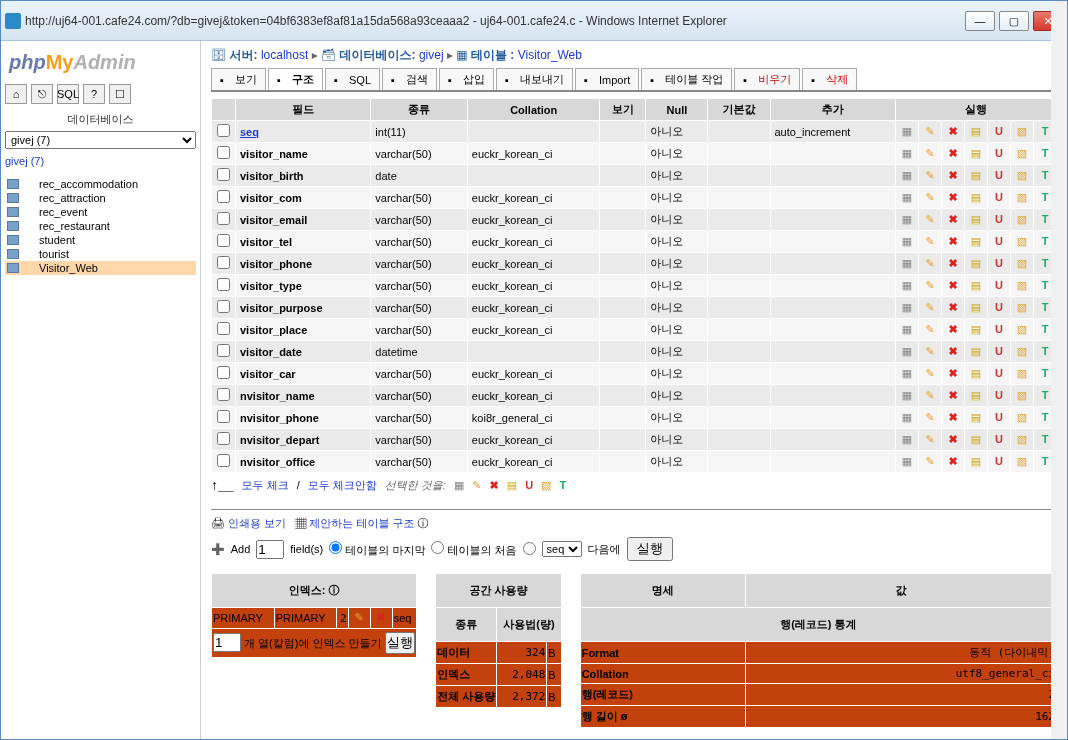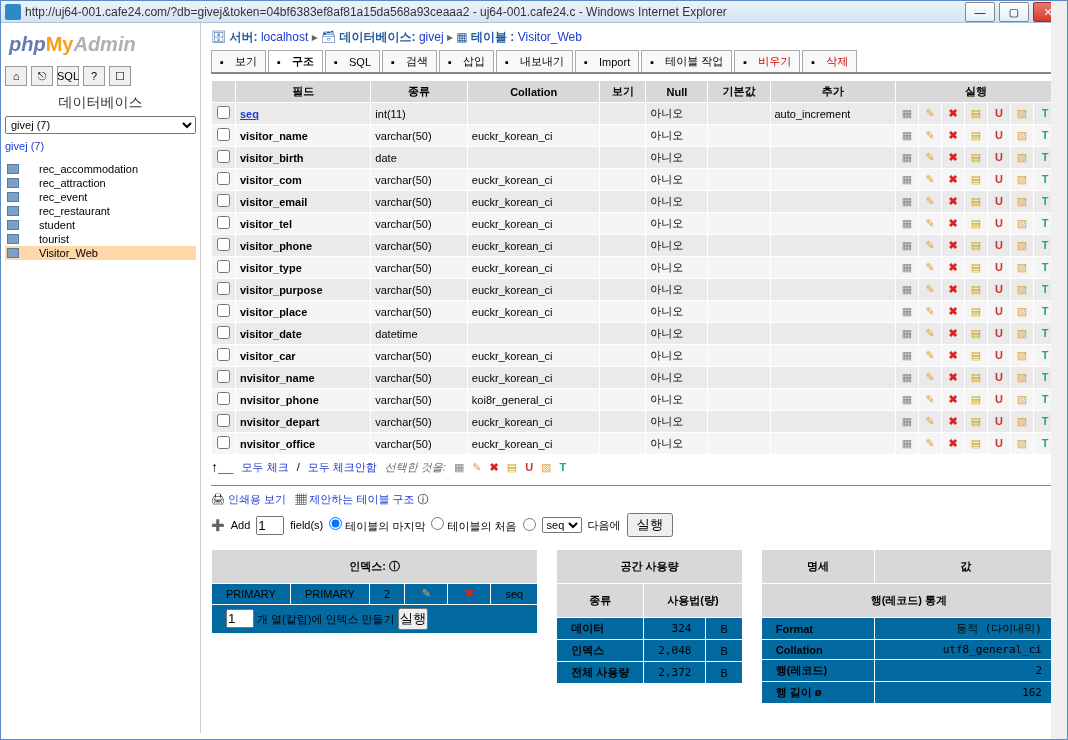--- a/index.html
+++ b/index.html
@@ -1,32 +1,32 @@
 <!DOCTYPE html>
 <html><head>
 <meta charset="utf-8">
 <style>
 * { box-sizing: border-box; margin: 0; padding: 0; }
 body { font-family: "Lucida Grande", Arial, sans-serif; font-size: 11px; background: #fff; color: #000; }
 .window { width: 1068px; height: 740px; border: 1px solid #5a8ac6; background: #fff; position: relative; overflow: hidden; }
-.titlebar { height: 22px; background: linear-gradient(#ebf3fb,#d5e4f1); border-bottom: 1px solid #a8c2db; display: flex; align-items: center; padding: 0 4px; font-size: 12px; }
+.titlebar { height: 40px; background: linear-gradient(#ebf3fb,#d5e4f1); border-bottom: 1px solid #a8c2db; display: flex; align-items: center; padding: 0 4px; font-size: 12px; }
 .titlebar-icon { width: 16px; height: 16px; margin-right: 4px; background: #2d89c8; border-radius: 2px; }
 .titlebar-text { flex: 1; overflow: hidden; text-overflow: ellipsis; white-space: nowrap; color: #333; }
 .winbtns { display: flex; gap: 4px; }
 .winbtn { width: 30px; height: 20px; border: 1px solid #888; background: linear-gradient(#fff,#e2eef9); border-radius: 2px; text-align: center; line-height: 18px; font-size: 11px; cursor: pointer; }
 .winbtn.close { background: linear-gradient(#e87a6e,#d53a2c); color: #fff; border-color: #a02a20; }
 .content { display: flex; height: calc(100% - 28px); }
 .leftcol { width: 200px; border-right: 1px solid #ccc; padding: 4px; }
 .logo { font-family: Arial; font-weight: bold; font-size: 20px; padding: 6px 4px; }
 .logo .php { color: #6679b1; font-style: italic; }
 .logo .my { color: #f89d1e; }
 .logo .admin { color: #b0b0b0; font-style: italic; }
 .iconrow { display: flex; gap: 4px; margin: 4px 0 8px; }
 .iconbtn { width: 22px; height: 20px; border: 1px solid #999; background: #f0f0f0; display: flex; align-items: center; justify-content: center; font-size: 11px; cursor: pointer; }
-.leftlabel { text-align: center; font-size: 14px; color: #333; margin-bottom: 4px; }
+.leftlabel { text-align: center; font-size: 11px; color: #333; margin-bottom: 4px; }
 .leftselect { width: 100%; font-size: 11px; padding: 1px; }
 .dblink { color: #1d3ad1; margin: 6px 0; display: inline-block; cursor: pointer; }
 .tablist { list-style: none; margin-top: 4px; }
 .tablist li { padding: 1px 2px; cursor: pointer; display: flex; align-items: center; gap: 20px; }
 .tablist li.active { background: #ffd7a8; }
 .tablist li .ticon { width: 12px; height: 10px; background: #7aa0ca; border: 1px solid #5a7a9c; }
 .rightcol { flex: 1; overflow: auto; padding: 6px 10px 20px; position: relative; }
 .scrollbar { position: absolute; right: 0; top: 0; bottom: 0; width: 16px; background: #f0f0f0; }
 .breadcrumb { color: #235a9f; font-size: 12px; margin-bottom: 4px; }
 .breadcrumb b { color: #235a9f; }
@@ -49,29 +49,29 @@
 .i-edit::before { content: "✎"; color: #e6a33e; }
 .i-drop::before { content: "✖"; color: #d22; font-weight: bold; }
 .i-primary::before { content: "▤"; color: #caa80e; }
 .i-unique::before { content: "U"; color: #c33; font-weight: bold; font-family: Arial; }
 .i-index::before { content: "▧"; color: #e0a030; }
 .i-fulltext::before { content: "T"; color: #2a6; font-weight: bold; }
 .footerrow { margin-top: 4px; display: flex; align-items: center; gap: 8px; font-size: 11px; }
 .footerrow .arrow { font-size: 14px; font-weight: bold; }
 .footerrow a { color: #1d3ad1; cursor: pointer; }
 .footerrow em { font-style: italic; color: #666; }
-.section { margin-top: 10px; border-top: 1px solid #888; padding-top: 6px; }
+.section { margin-top: 16px; border-top: 1px solid #888; padding-top: 6px; }
 .addrow { display: flex; align-items: center; gap: 6px; font-size: 11px; }
 .addrow input[type=text] { width: 28px; }
 .addrow select { font-size: 11px; }
 .addrow button { padding: 1px 8px; }
 .lowergrid { display: flex; gap: 18px; margin-top: 12px; }
 .panel { border-collapse: collapse; font-size: 11px; }
 .panel th { background: #d8d8d8; border: 1px solid #fff; padding: 9px 6px; text-align: center; font-weight: bold; }
-.panel td { background: #0369a1; border: 1px solid #fff; padding: 3px 14px; }
+.panel td { background: #c2410c; border: 1px solid #fff; padding: 3px 1px; }
 .panel .hdr { background: #d8d8d8; text-align: center; font-weight: bold; }
 .num { text-align: right; font-family: monospace; }
 .small-input { width: 28px; }
 .link { color: #1d3ad1; cursor: pointer; }
 </style>
 </head>
 <body>
 
 <div class="window">
   <div class="titlebar">

